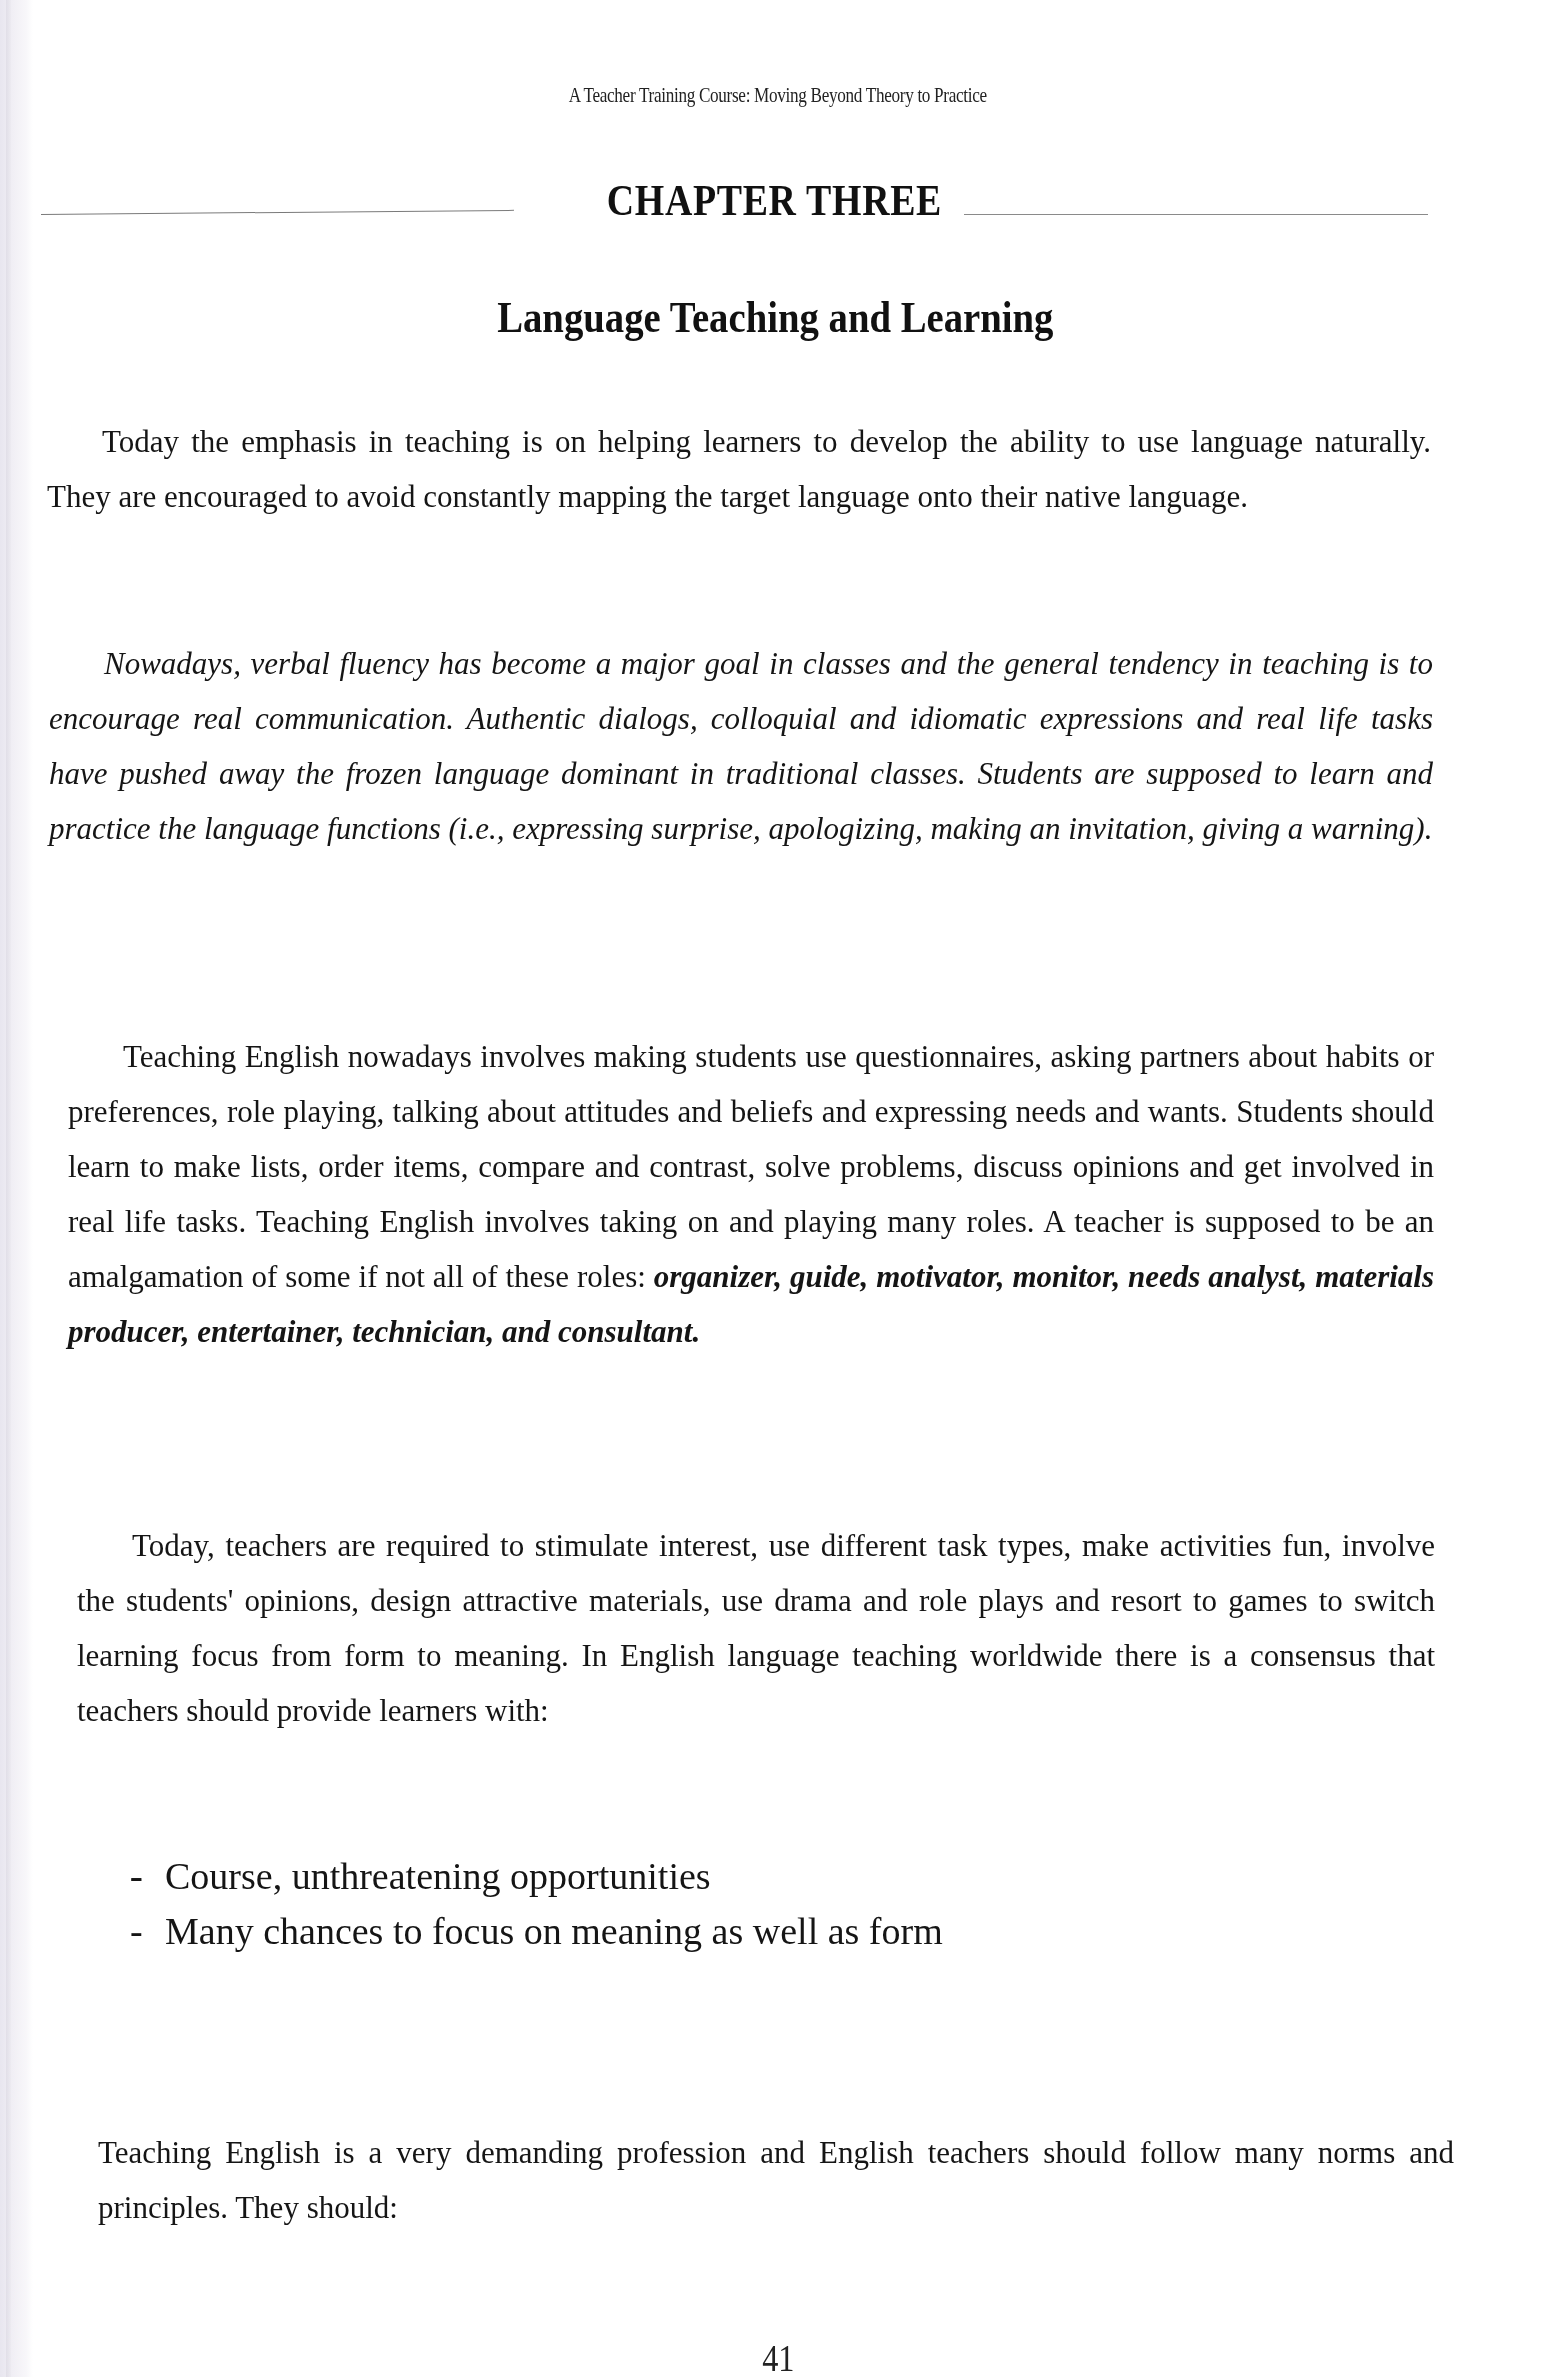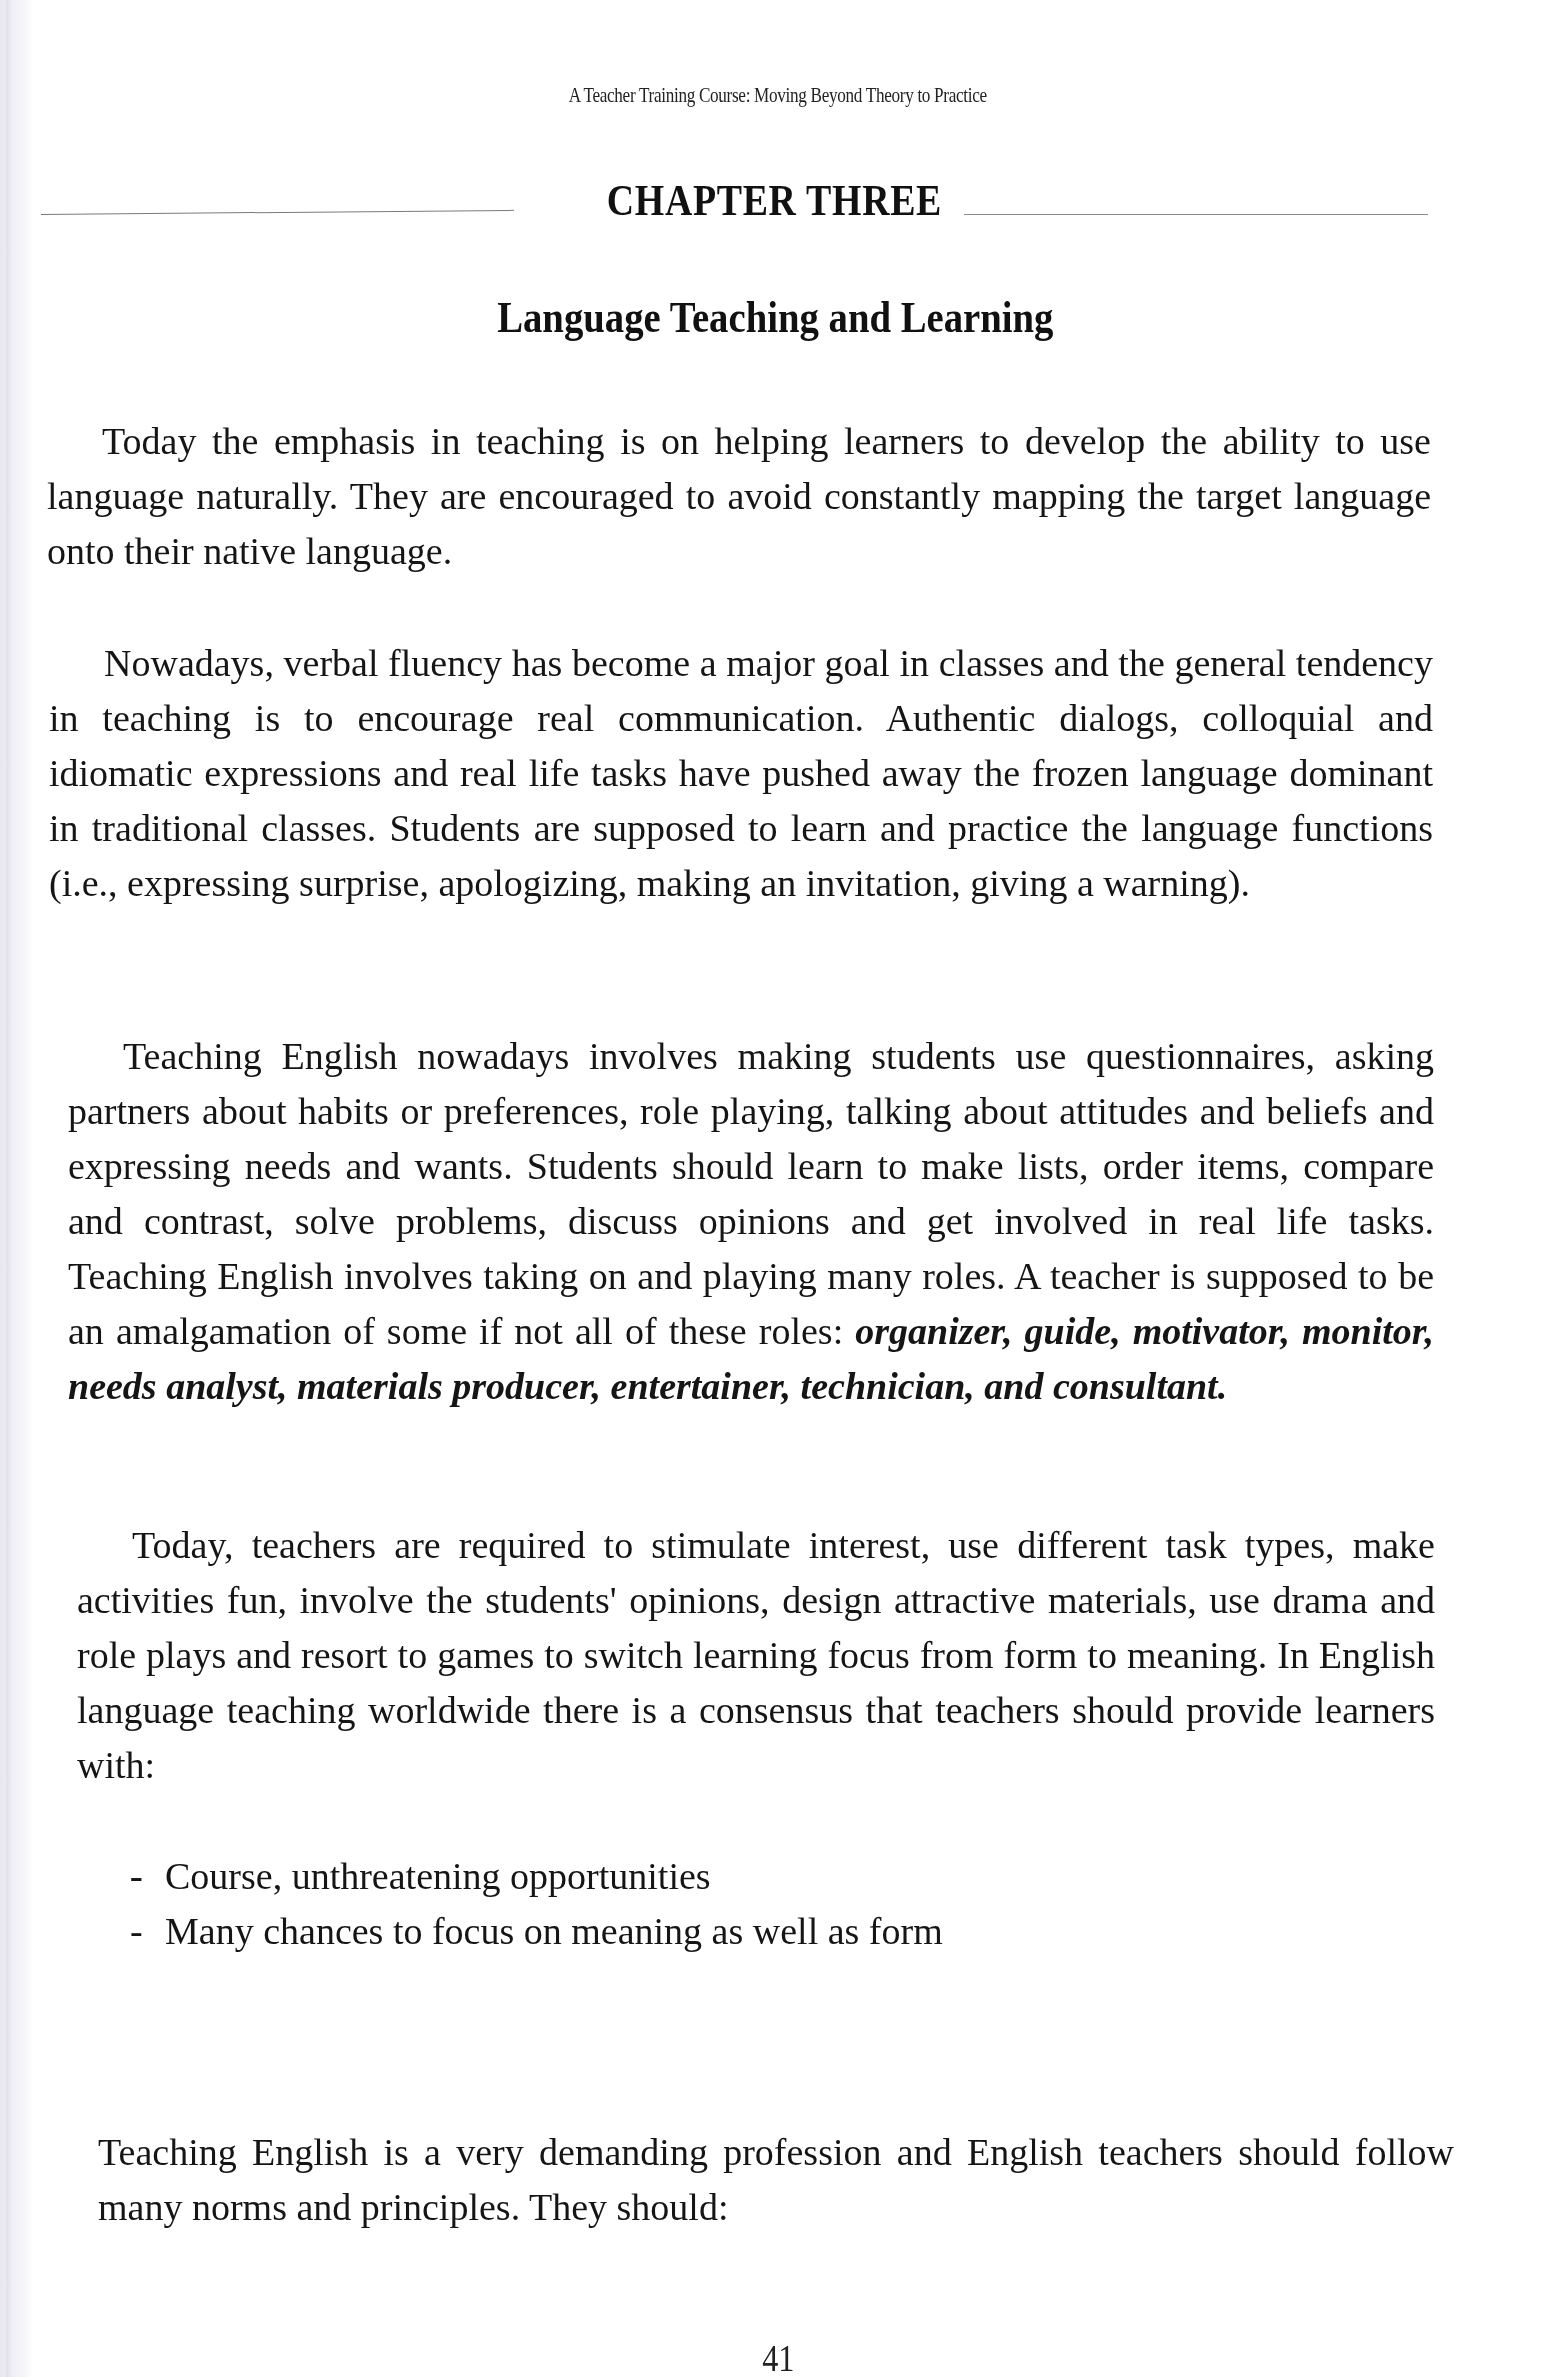--- a/index.html
+++ b/index.html
@@ -89,36 +89,36 @@
       width: 1561px;
       text-align: center;
       font-size: 44px;
       font-weight: bold;
       color: #111;
       transform: scaleX(0.88);
       transform-origin: 737px 0;
     }
     .para {
       position: absolute;
-      font-size: 38px;
+      font-size: 31px;
       line-height: 55px;
       text-align: justify;
       color: #151515;
       margin: 0;
     }
     .para .indent {
       display: inline-block;
       width: 55px;
     }
     .italic {
       font-style: italic;
       font-weight: bold;
     }
     #p1 { top: 414px; left: 47px; width: 1384px; }
-    #p2 { top: 636px; left: 49px; width: 1384px; }
+    #p2 { top: 636px; left: 49px; width: 1384px; font-style: italic; }
     #p3 { top: 1029px; left: 68px; width: 1366px; }
     #p4 { top: 1518px; left: 77px; width: 1358px; }
     .bullet-list {
       position: absolute;
       top: 1849px;
       left: 130px;
       width: 1313px;
       margin: 0;
       padding: 0;
       list-style: none;

